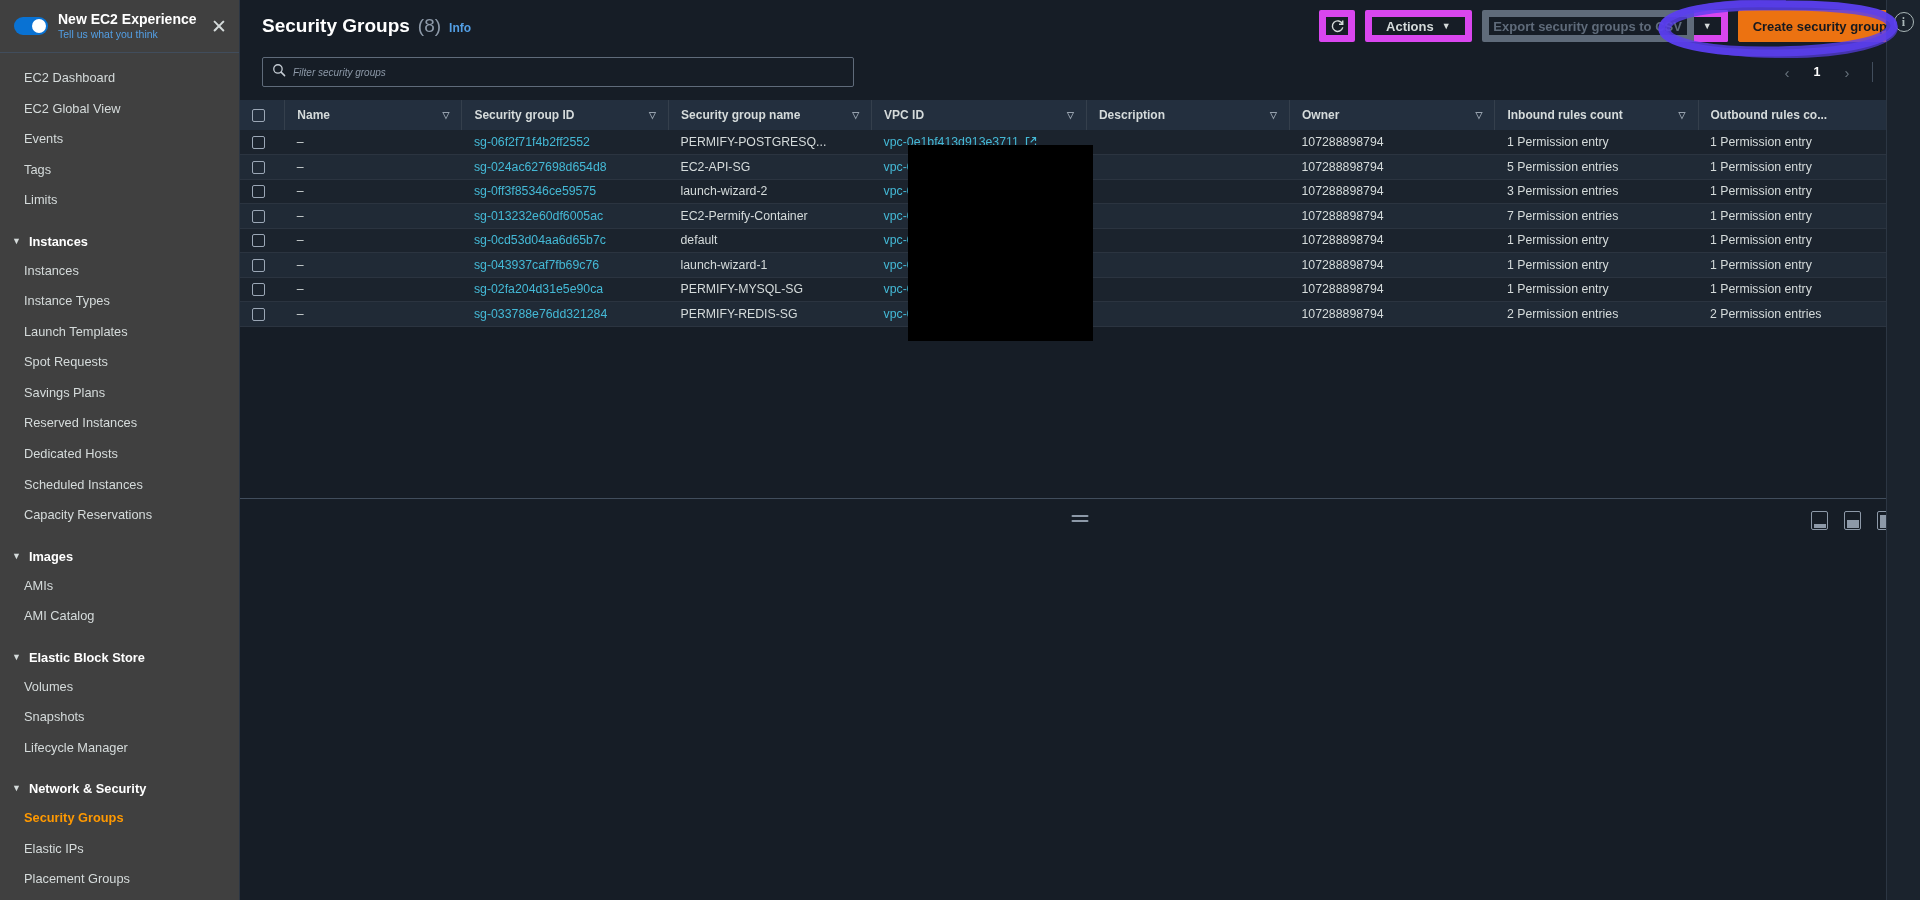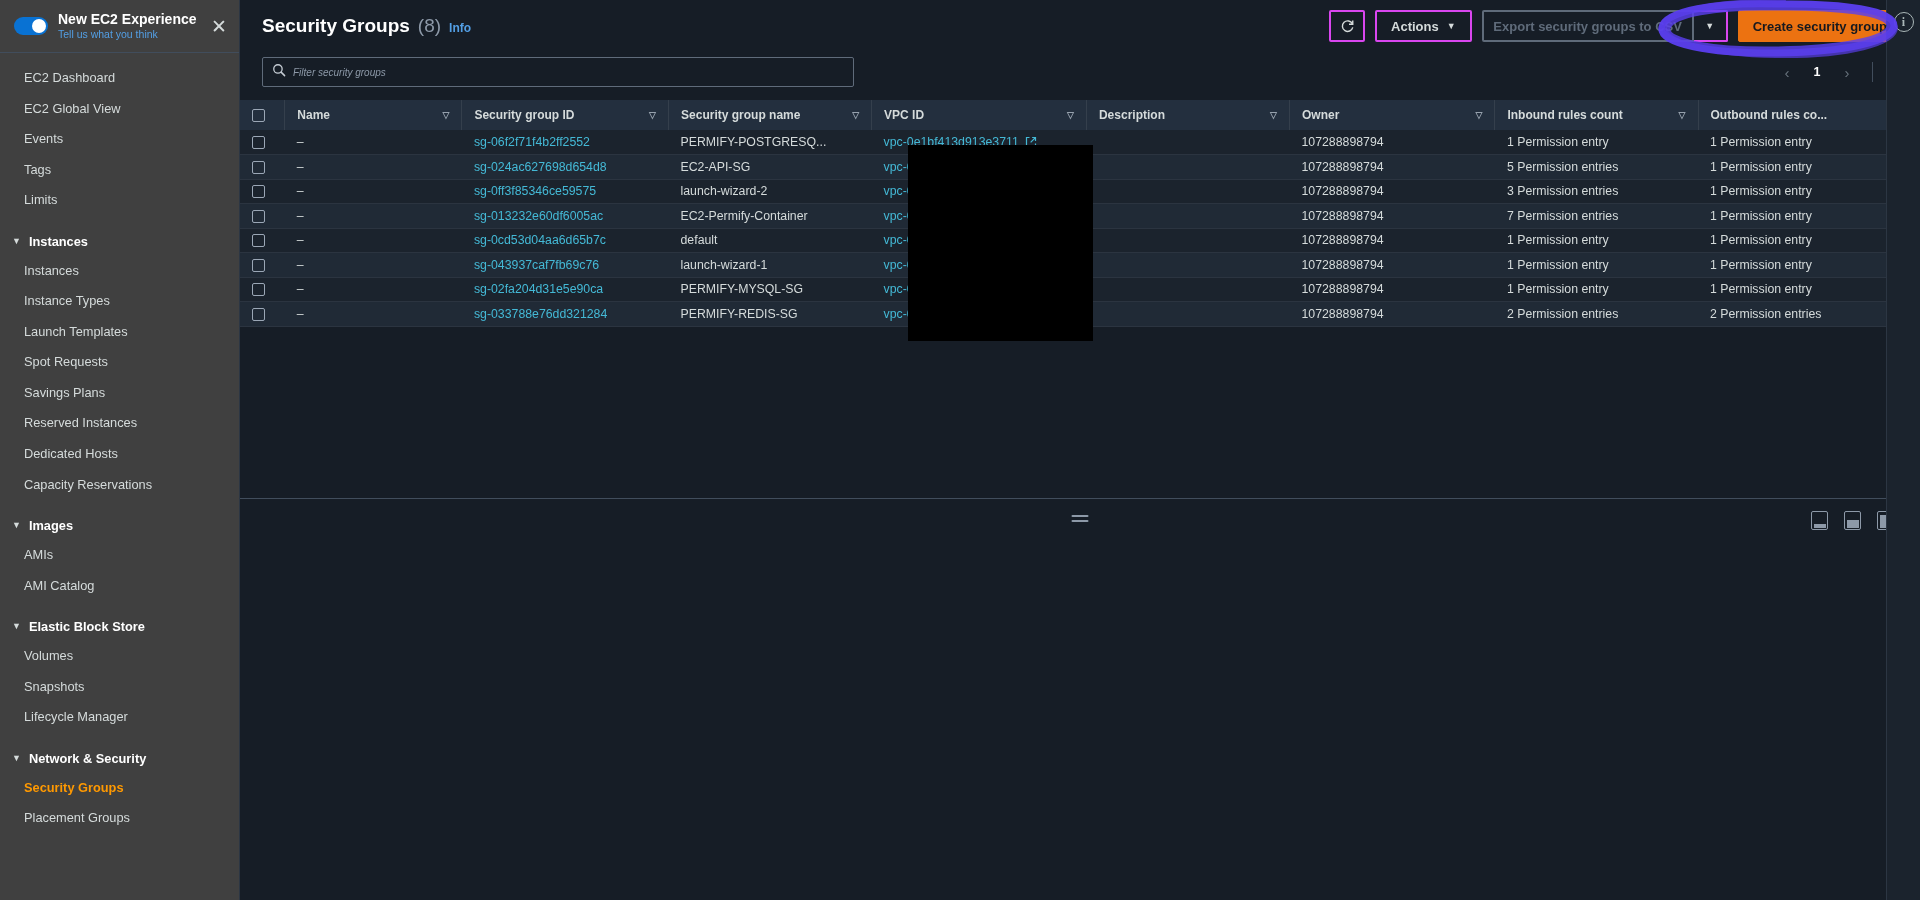--- a/index.html
+++ b/index.html
@@ -61,21 +61,21 @@
   .topbar {
     height:52px; display:flex; align-items:center;
     padding:0 18px 0 22px; gap:10px;
   }
   .page-title-wrap { display:flex; align-items:baseline; gap:8px; flex:1; }
   .page-title { font-size:19px; font-weight:bold; color:#ffffff; }
   .page-count { font-size:19px; font-weight:normal; color:#8d99a8; }
   .info-link { font-size:12px; color:#539fe5; font-weight:bold; cursor:pointer; }
 
   .btn {
-    height:32px; border:2px solid #d946ef; border-radius:2px;
+    height:32px; border:7px solid #d946ef; border-radius:2px;
     background:transparent; color:#d5dbdb;
     font-size:13px; font-weight:bold; font-family:"Liberation Sans", sans-serif;
     display:flex; align-items:center; justify-content:center;
     padding:0 14px; cursor:pointer; white-space:nowrap;
   }
   .btn-icon { width:36px; padding:0; }
   .btn-disabled { color:#5f6b7a; border-color:#5f6b7a; cursor:default; }
   .seg { display:flex; }
   .seg .btn:first-child { border-top-right-radius:0; border-bottom-right-radius:0; }
   .seg .btn:last-child { border-left:none; border-top-left-radius:0; border-bottom-left-radius:0; width:34px; padding:0; }
@@ -198,39 +198,41 @@
             <span class="caret">▼</span>
             <span>Instances</span>
           </div>
           <div class="nav-item">Instances</div>
           <div class="nav-item">Instance Types</div>
           <div class="nav-item">Launch Templates</div>
           <div class="nav-item">Spot Requests</div>
           <div class="nav-item">Savings Plans</div>
           <div class="nav-item">Reserved Instances</div>
           <div class="nav-item">Dedicated Hosts</div>
+          <div class="nav-item">Scheduled Instances</div>
           <div class="nav-item">Capacity Reservations</div>
           <div class="nav-group">
             <span class="caret">▼</span>
             <span>Images</span>
           </div>
           <div class="nav-item">AMIs</div>
           <div class="nav-item">AMI Catalog</div>
           <div class="nav-group">
             <span class="caret">▼</span>
             <span>Elastic Block Store</span>
           </div>
           <div class="nav-item">Volumes</div>
           <div class="nav-item">Snapshots</div>
           <div class="nav-item">Lifecycle Manager</div>
           <div class="nav-group">
             <span class="caret">▼</span>
             <span>Network &amp; Security</span>
           </div>
           <div class="nav-item active">Security Groups</div>
+          <div class="nav-item">Elastic IPs</div>
           <div class="nav-item">Placement Groups</div>
         </div>
     </div>
   </div>
 
   <div id="main">
 
     <div class="topbar">
       <div class="page-title-wrap">
         <span class="page-title">Security Groups</span>

